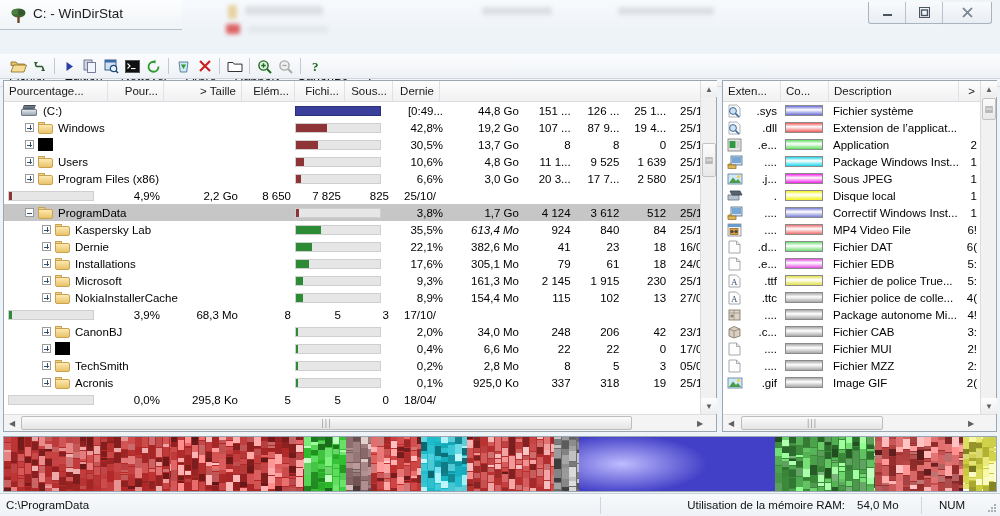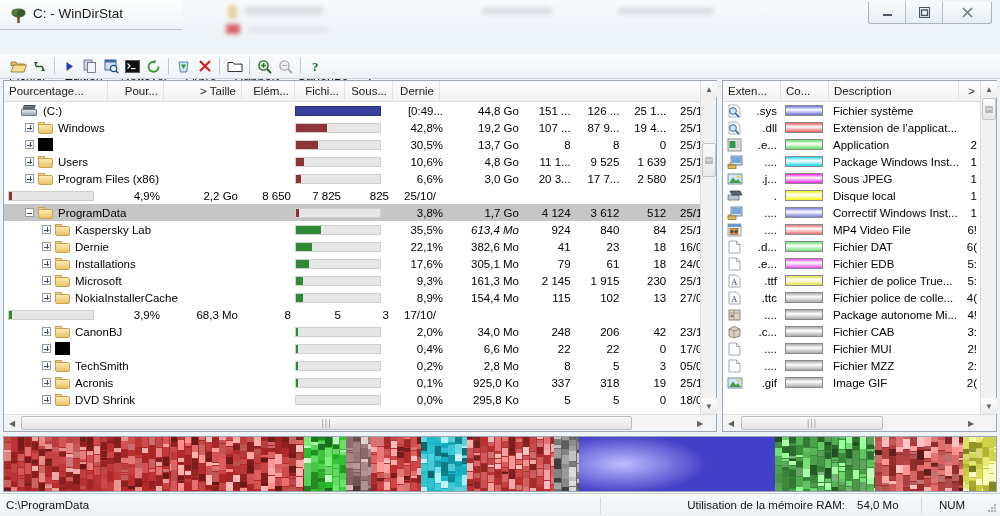--- a/index.html
+++ b/index.html
@@ -810,29 +810,20 @@
               </span>
             </div>
             <div class="cell r" style="width: 56px;">0,1%</div>
             <div class="cell r" style="width: 78px;">925,0 Ko</div>
             <div class="cell r" style="width: 53px;">337</div>
             <div class="cell r" style="width: 50px;">318</div>
             <div class="cell r" style="width: 48px;">19</div>
             <div class="cell r" style="width: 47px;">25/10/</div>
           </div>
           <div class="row">
-            <div class="cell name-cell" style="width: 296px;">
-              <span style="display:inline-block;width:34px;flex:0 0 auto"></span>
-              <span class="expander plus"></span>
-              <span class="folder-ico">
-                <span class="f-t"></span>
-                <span class="f-b"></span>
-              </span>
-              <span>DVD Shrink</span>
-            </div>
             <div class="cell" style="width: 104px;">
               <span class="pctbar">
                 <i style="width:0%;background:#2e8b35"></i>
               </span>
             </div>
             <div class="cell r" style="width: 56px;">0,0%</div>
             <div class="cell r" style="width: 78px;">295,8 Ko</div>
             <div class="cell r" style="width: 53px;">5</div>
             <div class="cell r" style="width: 50px;">5</div>
             <div class="cell r" style="width: 48px;">0</div>

